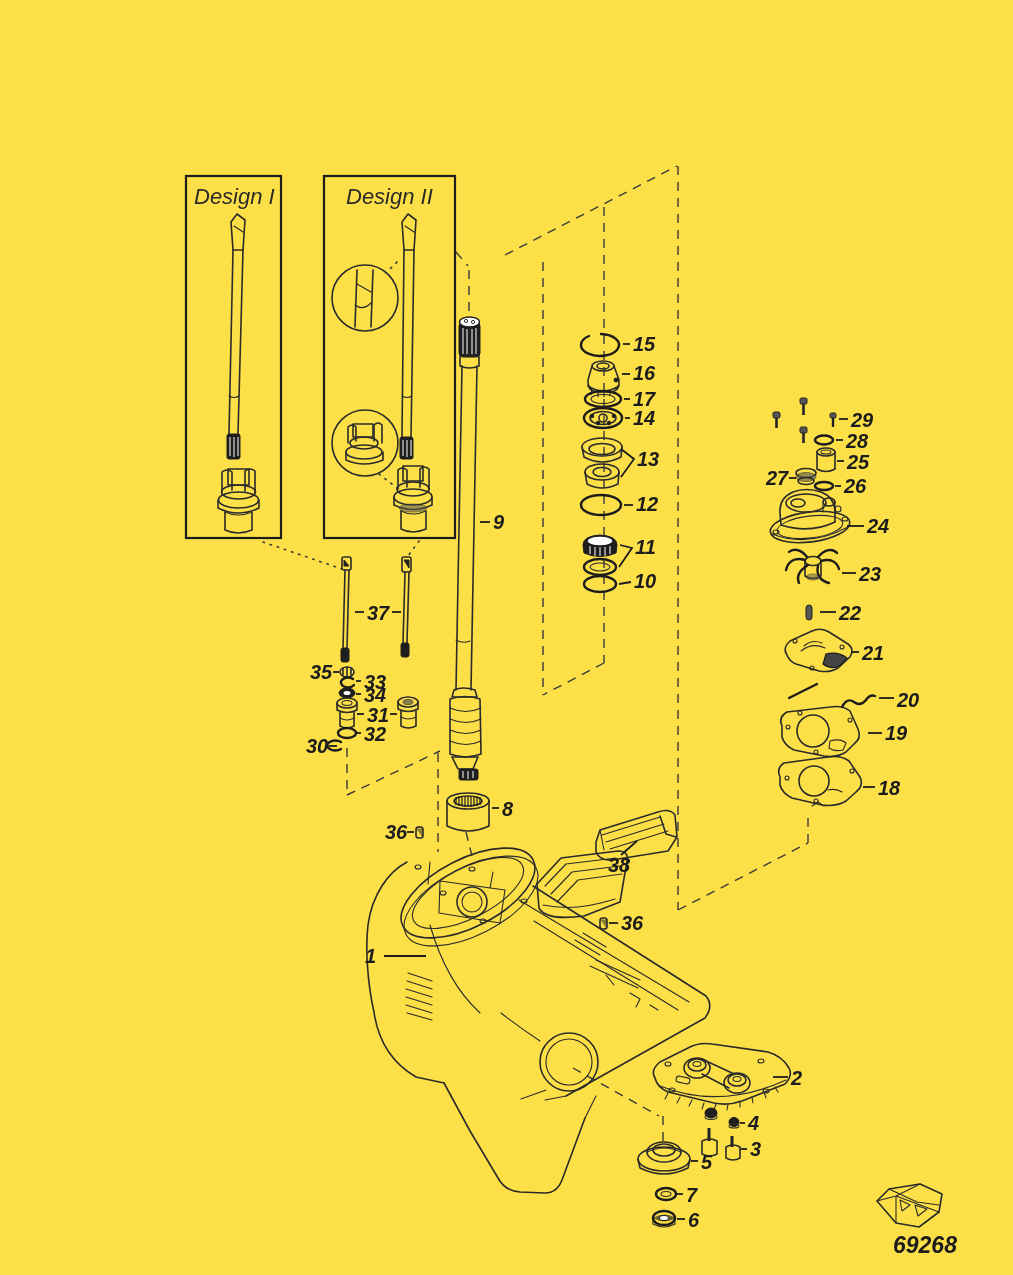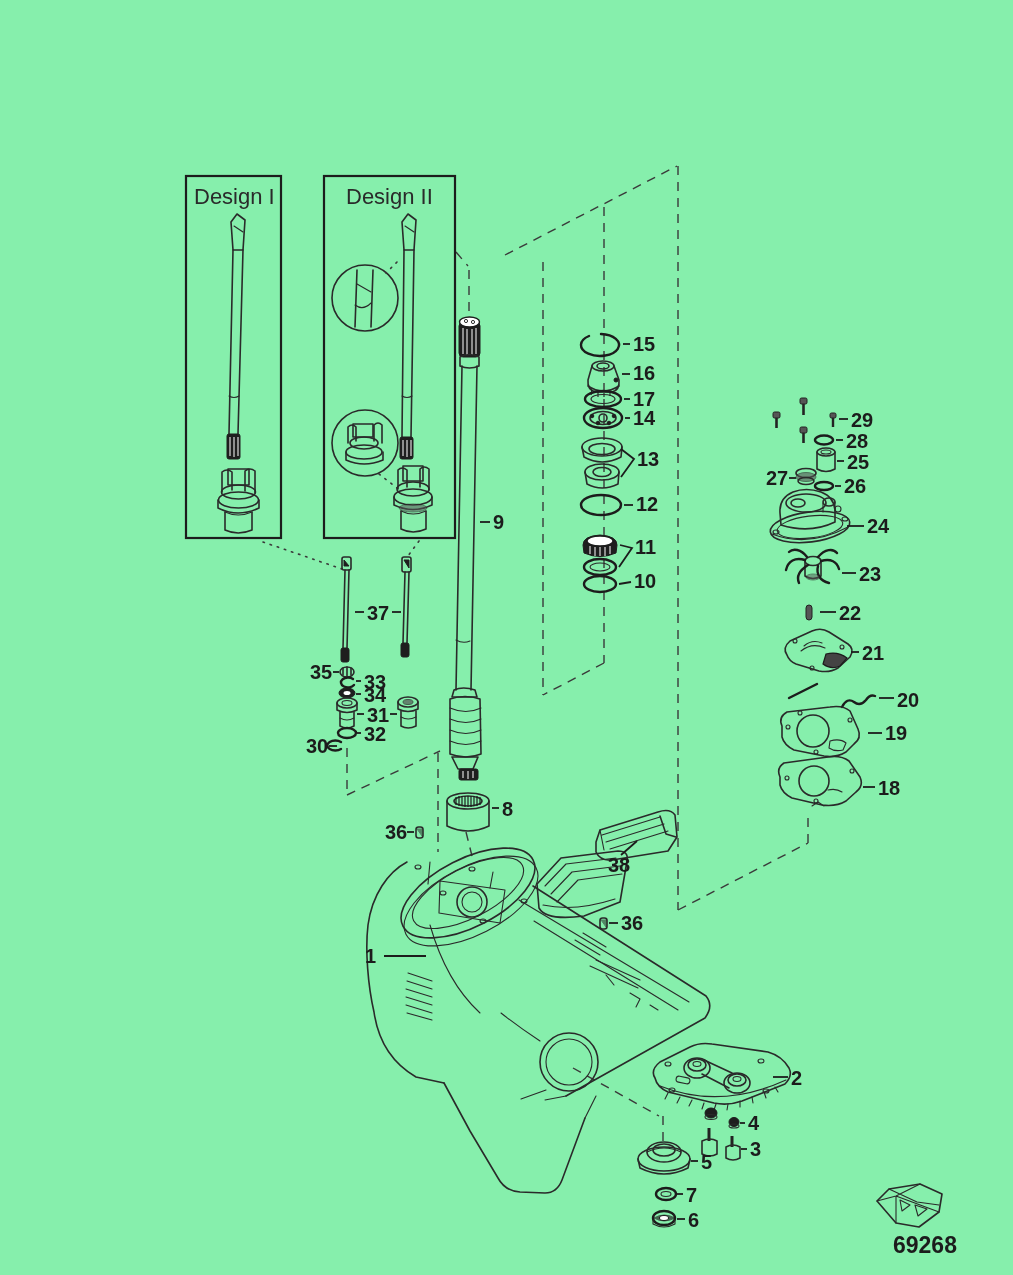--- a/index.html
+++ b/index.html
@@ -1,17 +1,17 @@
 <!DOCTYPE html>
 <html><head>
 <meta charset="utf-8">
 <style>
   html,body{margin:0;padding:0;background:#ffffff;}
-  .page{position:relative;width:1013px;height:1275px;background:#86efac;overflow:hidden;
-        font-family:"Liberation Sans",sans-serif;}
+  .page{position:relative;width:1013px;height:1275px;background:#fde047;overflow:hidden;
+        font-family:"Liberation Sans",sans-serif;font-style:italic;}
   svg{display:block}
   .callout{font-family:"Liberation Sans",sans-serif;font-weight:bold;font-size:20px;fill:#1c1c1c;}
   .boxtitle{font-family:"Liberation Sans",sans-serif;font-weight:normal;font-size:22px;fill:#2a2a2a;}
   .dwgnum{font-family:"Liberation Sans",sans-serif;font-weight:bold;font-size:23px;fill:#1c1c1c;}
   .ln{stroke:#2a2a2a;fill:none;stroke-width:1.6;stroke-linecap:round;stroke-linejoin:round;}
   .lnthin{stroke:#2a2a2a;fill:none;stroke-width:1.1;stroke-linecap:round;stroke-linejoin:round;}
   .lnbold{stroke:#1c1c1c;fill:none;stroke-width:2.4;stroke-linecap:round;stroke-linejoin:round;}
   .dark{fill:#1e1e1e;stroke:#1e1e1e;}
   .grey{fill:#555;stroke:#222;}
   .dash{stroke:#3a3a3a;fill:none;stroke-width:1.4;stroke-dasharray:9 7;}

